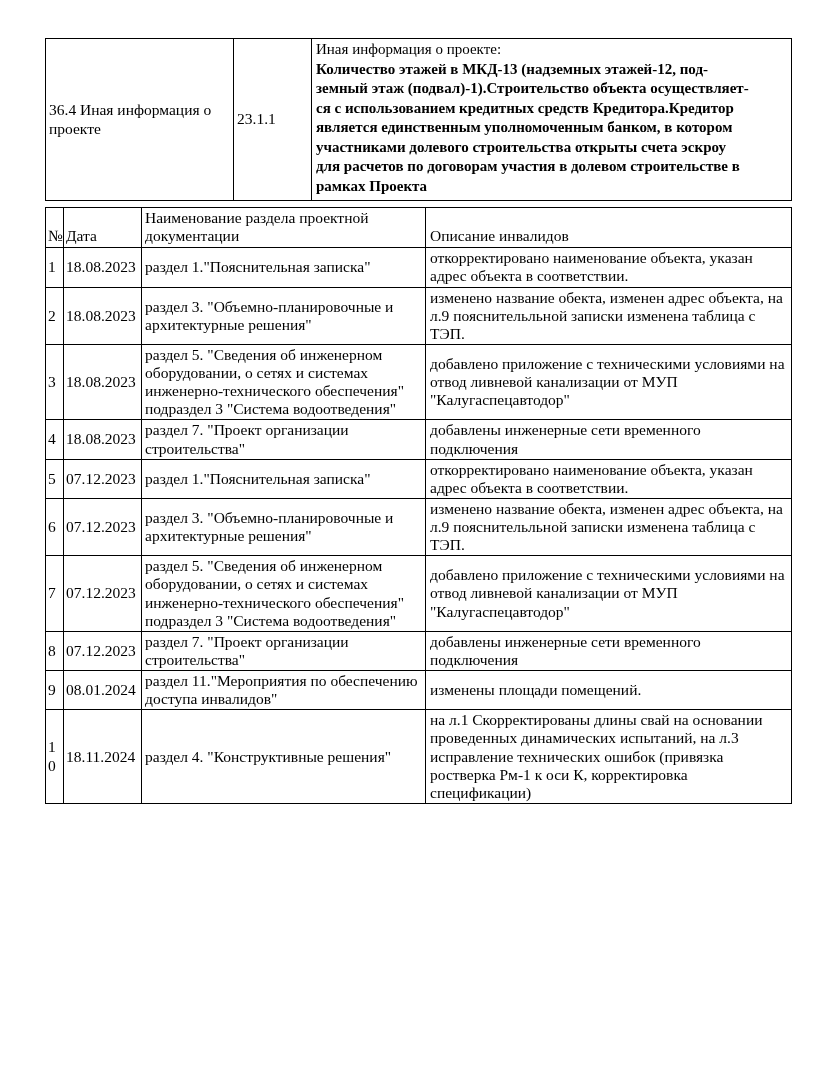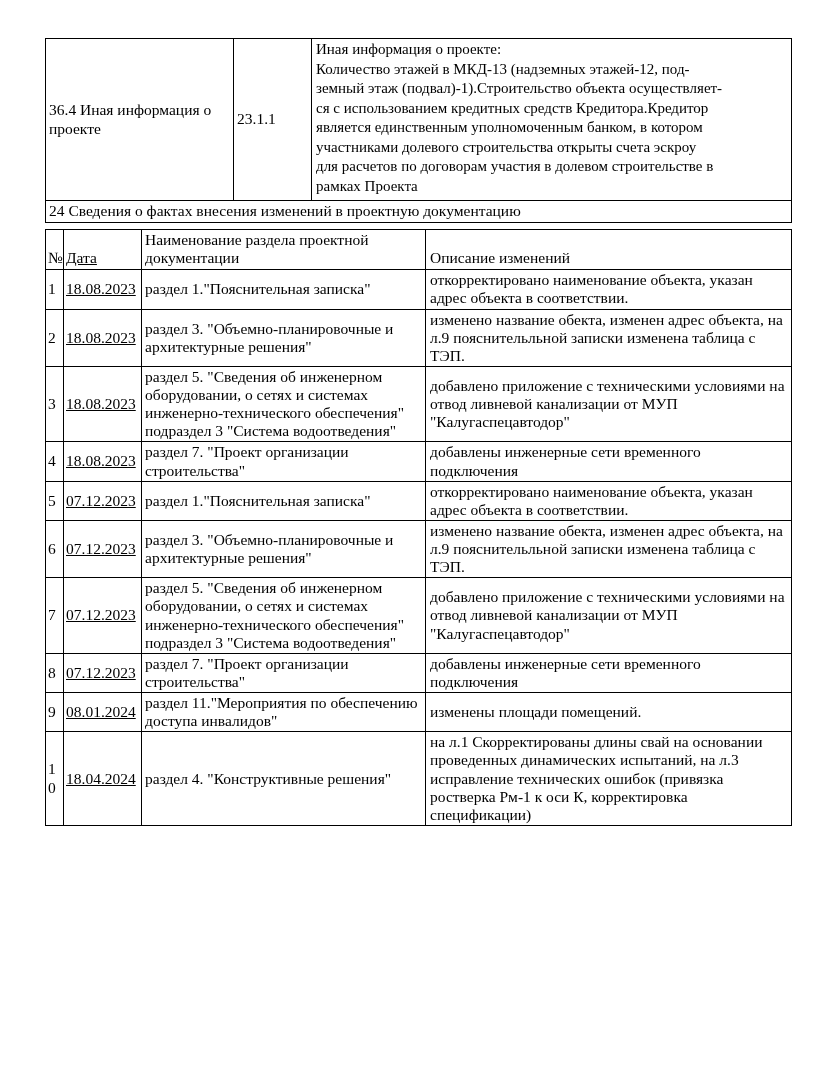--- a/index.html
+++ b/index.html
@@ -35,36 +35,36 @@
   .w1 { width: 188px; }
   .w2 { width: 78px; }
   .w3 { width: 480px; }
 
   .row-23-1 { height: 162px; }
   .row-24   { height: 22px; }
   .row-24-1 { height: 67px; }
 
   .cell-top { vertical-align: top; }
   .prelines { white-space: pre-line; }
-  .bold { font-weight: normal; }
+  .bold { font-weight: bold; }
   .info-content { font-size: 15px; line-height: 1.3; padding: 1px 4px; }
 
   
   .changes-table { margin-top: 6px; }
   .cw1 { width: 18px; }
   .cw2 { width: 78px; }
   .cw3 { width: 284px; }
   .cw4 { width: 366px; }
   .changes-table th {
     vertical-align: bottom;
     height: 35px;
     padding-bottom: 2px;
   }
   .col-num  { padding: 1px 2px; }
-  .col-date { padding: 1px 2px; white-space: nowrap; text-decoration: underline; }
+  .col-date { padding: 1px 2px; white-space: nowrap; }
   .col-section { padding: 1px 3px; }
   .col-desc { padding: 1px 4px; }
 </style>
 </head>
 <body>
 
 <div class="page">
 
   <table class="doc-table info-table">
     <colgroup>
@@ -80,39 +80,36 @@
           <div>Иная информация о проекте:</div>
           <div class="bold prelines">Количество этажей в МКД-13 (надземных этажей-12, под-
 земный этаж (подвал)-1).Строительство объекта осуществляет-
 ся с использованием кредитных средств Кредитора.Кредитор
 является единственным уполномоченным банком, в котором
 участниками долевого строительства открыты счета эскроу
 для расчетов по договорам участия в долевом строительстве в
 рамках Проекта</div>
         </td>
       </tr>
-      <tr class="row-24">
-        <td colspan="3">24 Сведения о фактах внесения изменений в проектную документацию</td>
-      </tr>
     </tbody>
   </table>
 
   <table class="doc-table changes-table">
     <colgroup>
         <col class="cw1">
         <col class="cw2">
         <col class="cw3">
         <col class="cw4">
       </colgroup>
     <thead>
       <tr>
         <th class="col-num">№</th>
         <th class="col-date">Дата</th>
         <th class="col-section">Наименование раздела проектной документации</th>
-        <th class="col-desc">Описание изменений</th>
+        <th class="col-desc">Описание инвалидов</th>
       </tr>
     </thead>
     <tbody id="changes-body">
         <tr>
           <td class="col-num">1</td>
           <td class="col-date">18.08.2023</td>
           <td class="col-section">раздел 1."Пояснительная записка"</td>
           <td class="col-desc">откорректировано наименование объекта, указан адрес объекта в соответствии.</td>
         </tr>
         <tr>
@@ -158,20 +155,20 @@
           <td class="col-desc">добавлены инженерные сети временного подключения</td>
         </tr>
         <tr>
           <td class="col-num">9</td>
           <td class="col-date">08.01.2024</td>
           <td class="col-section">раздел 11."Мероприятия по обеспечению доступа инвалидов"</td>
           <td class="col-desc">изменены площади помещений.</td>
         </tr>
         <tr>
           <td class="col-num">10</td>
-          <td class="col-date">18.04.2024</td>
+          <td class="col-date">18.11.2024</td>
           <td class="col-section">раздел 4. "Конструктивные решения"</td>
           <td class="col-desc">на л.1 Скорректированы длины свай на основании проведенных динамических испытаний, на л.3 исправление технических ошибок (привязка ростверка Рм-1 к оси К, корректировка спецификации)</td>
         </tr>
       </tbody>
   </table>
 
 </div>
 
 </body></html>

